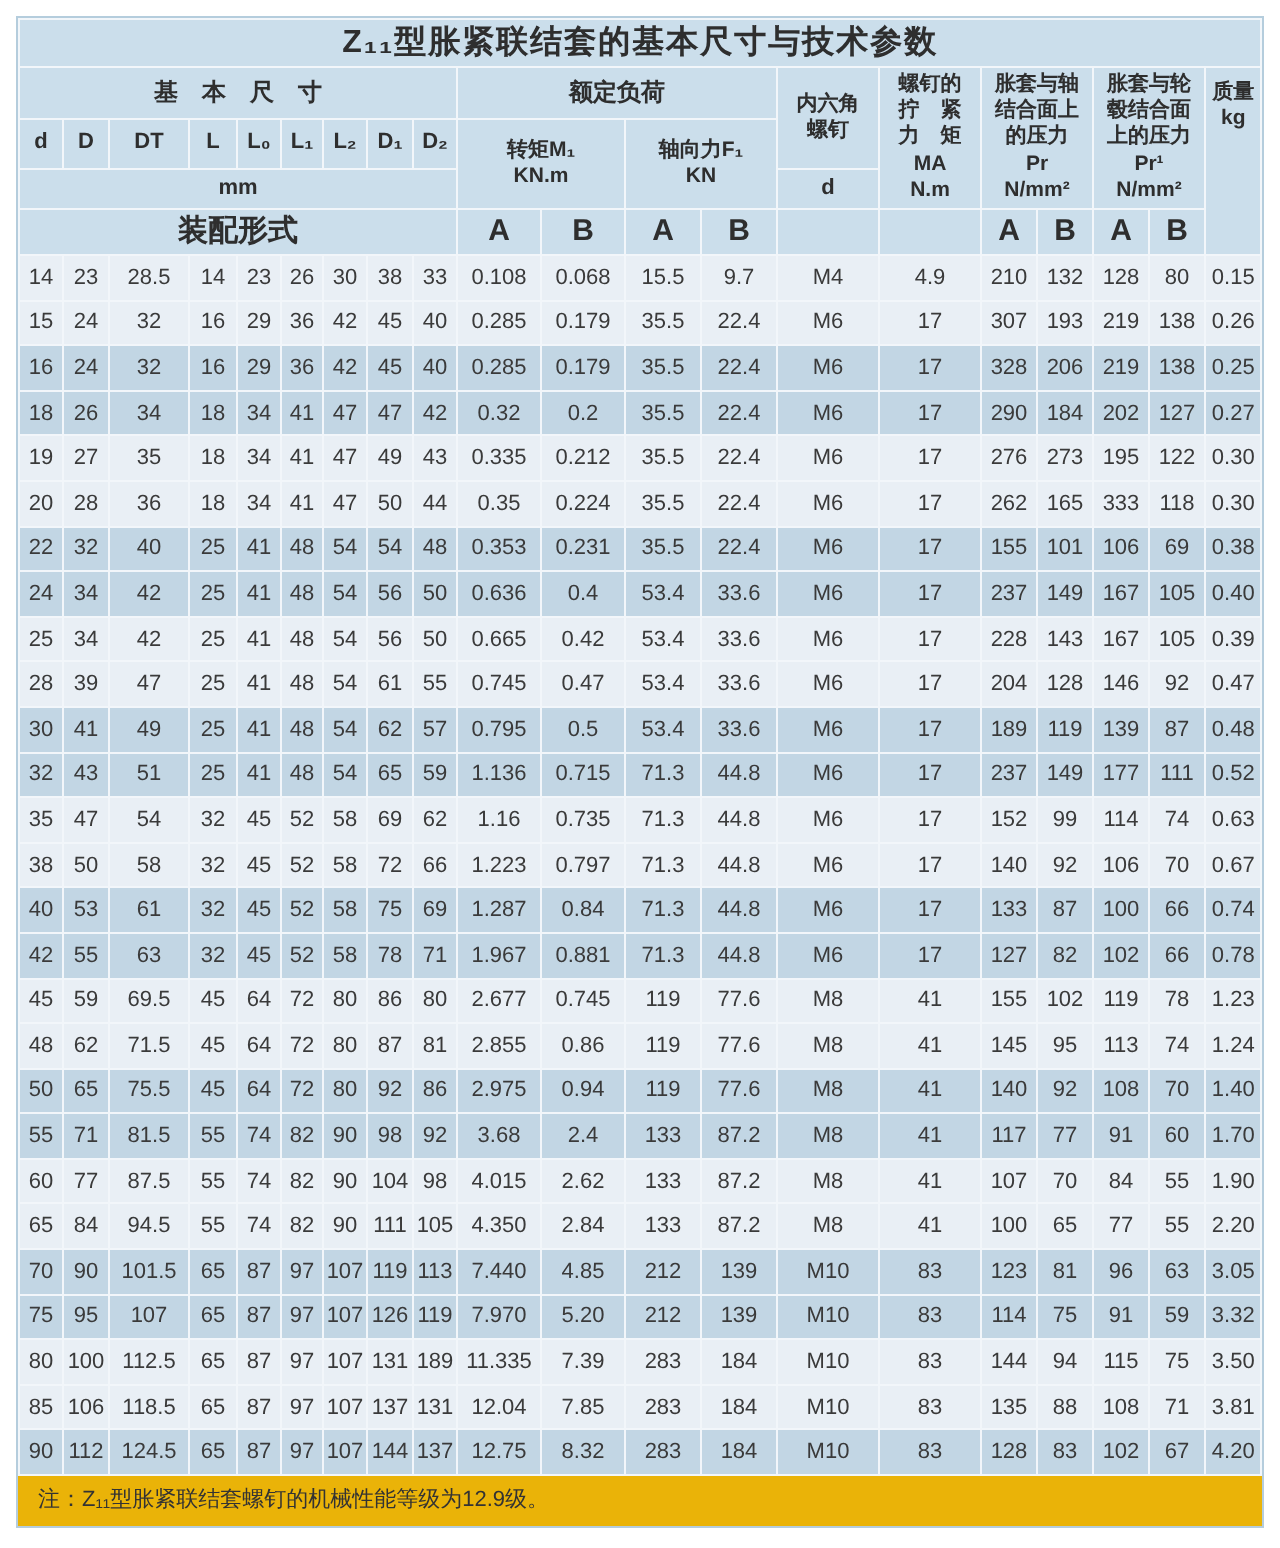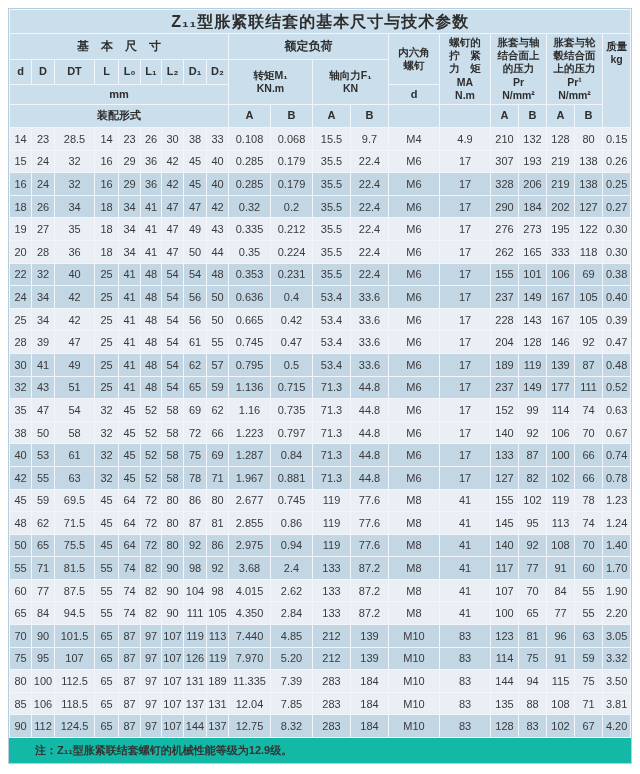--- a/index.html
+++ b/index.html
@@ -21,32 +21,32 @@
     overflow:hidden;
   }
   th{
     background:#cbdeeb;color:#2e2e2e;font-weight:bold;
     font-size:10.5px;line-height:1.25;white-space:pre-line;
   }
   .title-cell{font-size:16px;height:23px;letter-spacing:1px;}
   .group-cell{font-size:12px;height:25px;}
   .dim-cell{font-size:11px;height:24px;}
   .mm-cell{height:19px;font-size:11px;}
-  .ab-cell{height:22px;font-size:11px;}
+  .ab-cell{height:22px;font-size:15px;}
   .vtop{vertical-align:top;padding-top:6px;}
   td{
     font-size:11px;color:#3a3a3a;height:21.6px;
     background:#e9eff5;
   }
   tr.dark td{background:#c2d6e4;}
   tr.light td{background:#e9eff5;}
   .note{
-    background:#14b8a6;height:25px;line-height:25px;
-    font-size:11px;color:#333333;font-weight:bold;
-    text-align:left;padding-left:26px;
+    background:#eab308;height:25px;line-height:25px;
+    font-size:11px;color:#333333;font-weight:normal;
+    text-align:left;padding-left:10px;
   }
 </style>
 </head>
 <body>
 
 <div class="table-wrap">
   <table>
     <colgroup>
       <col style="width:21px">
         <col style="width:22px">

